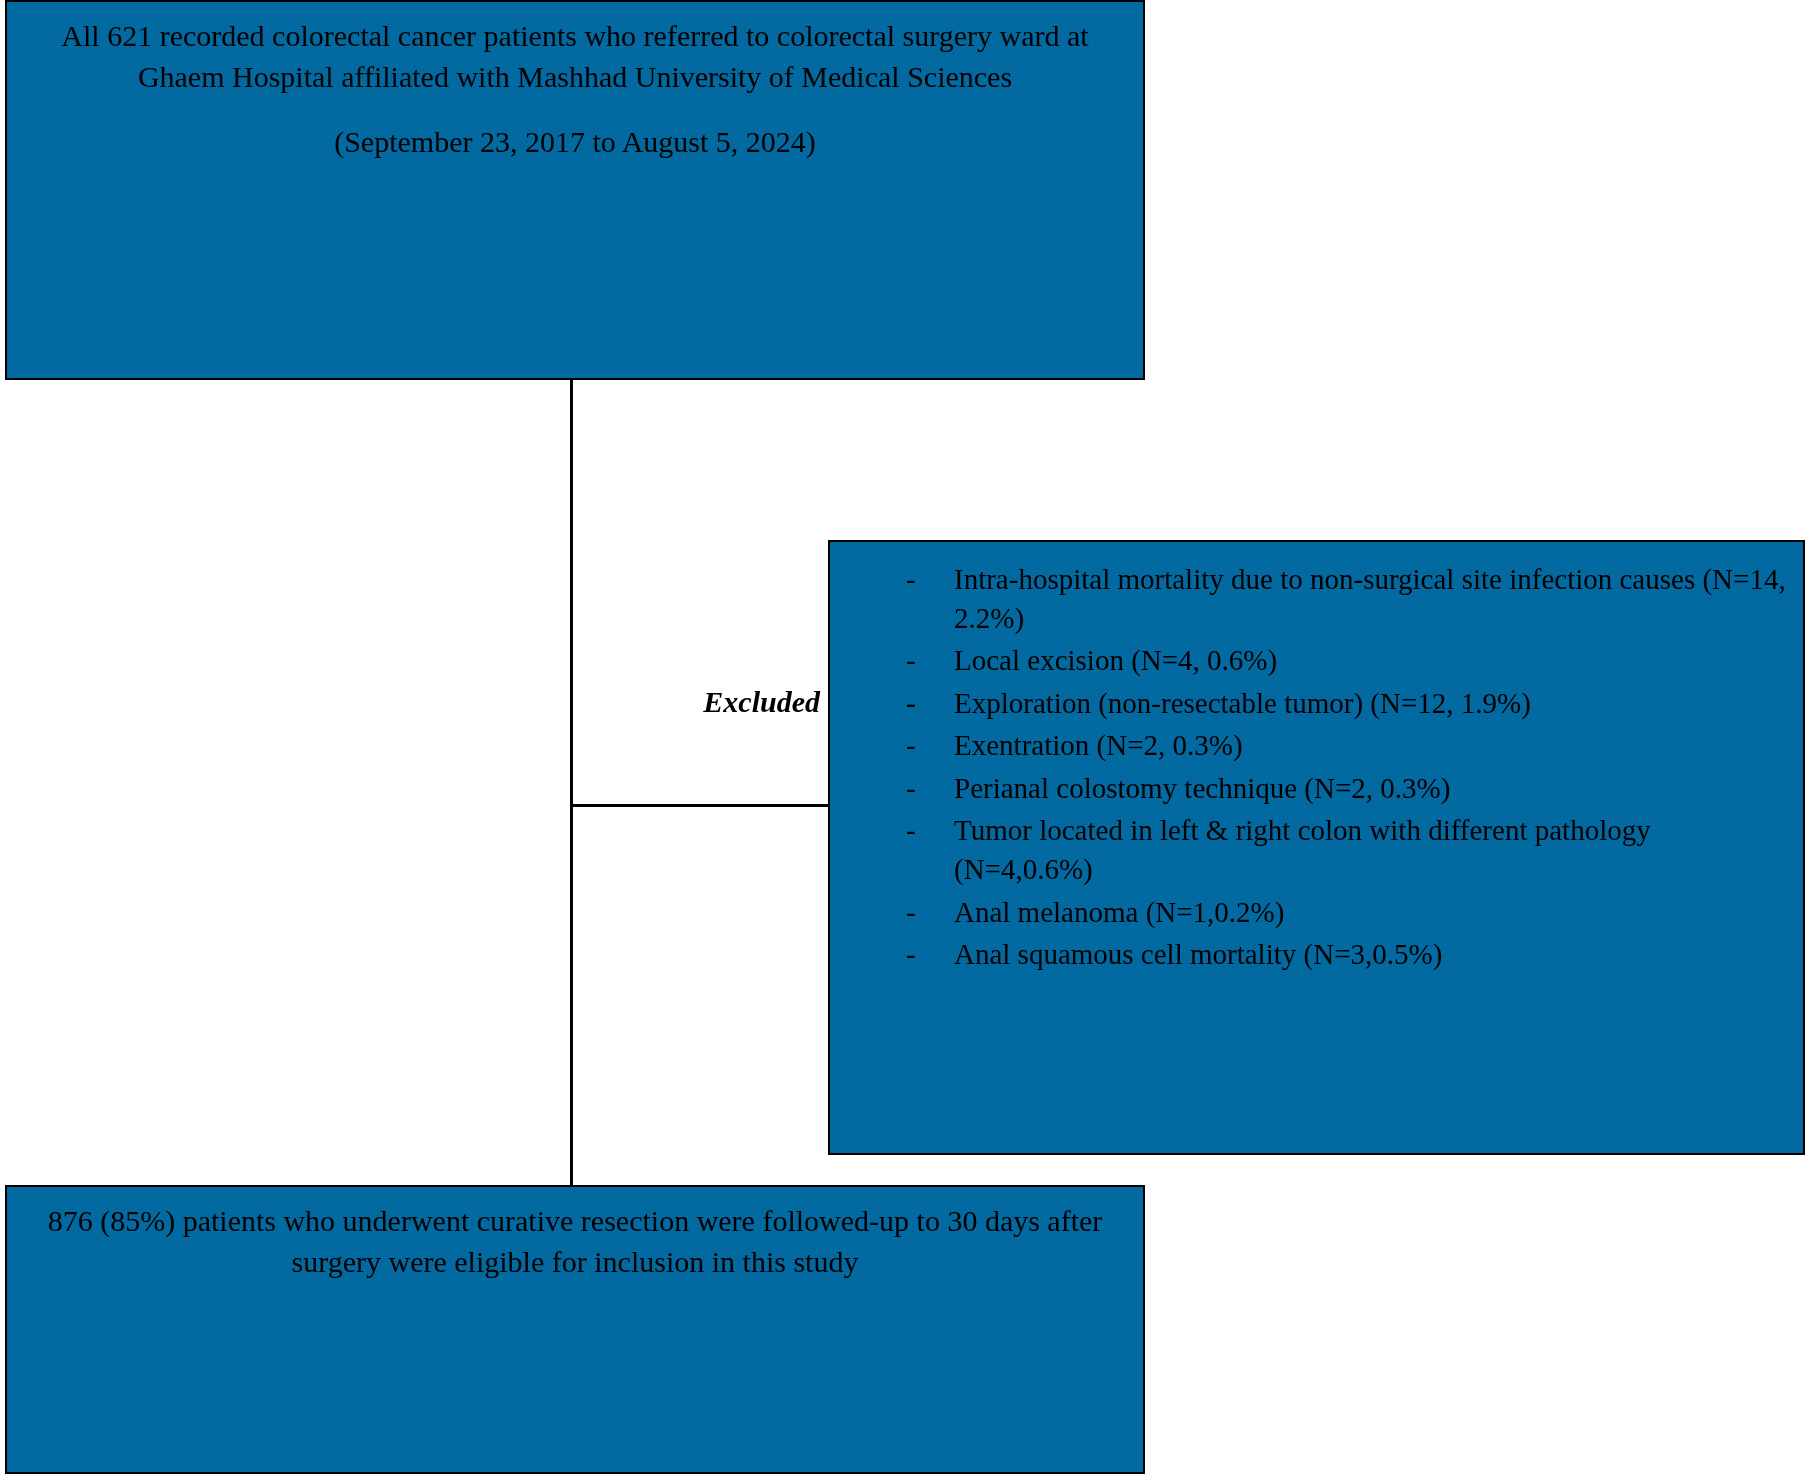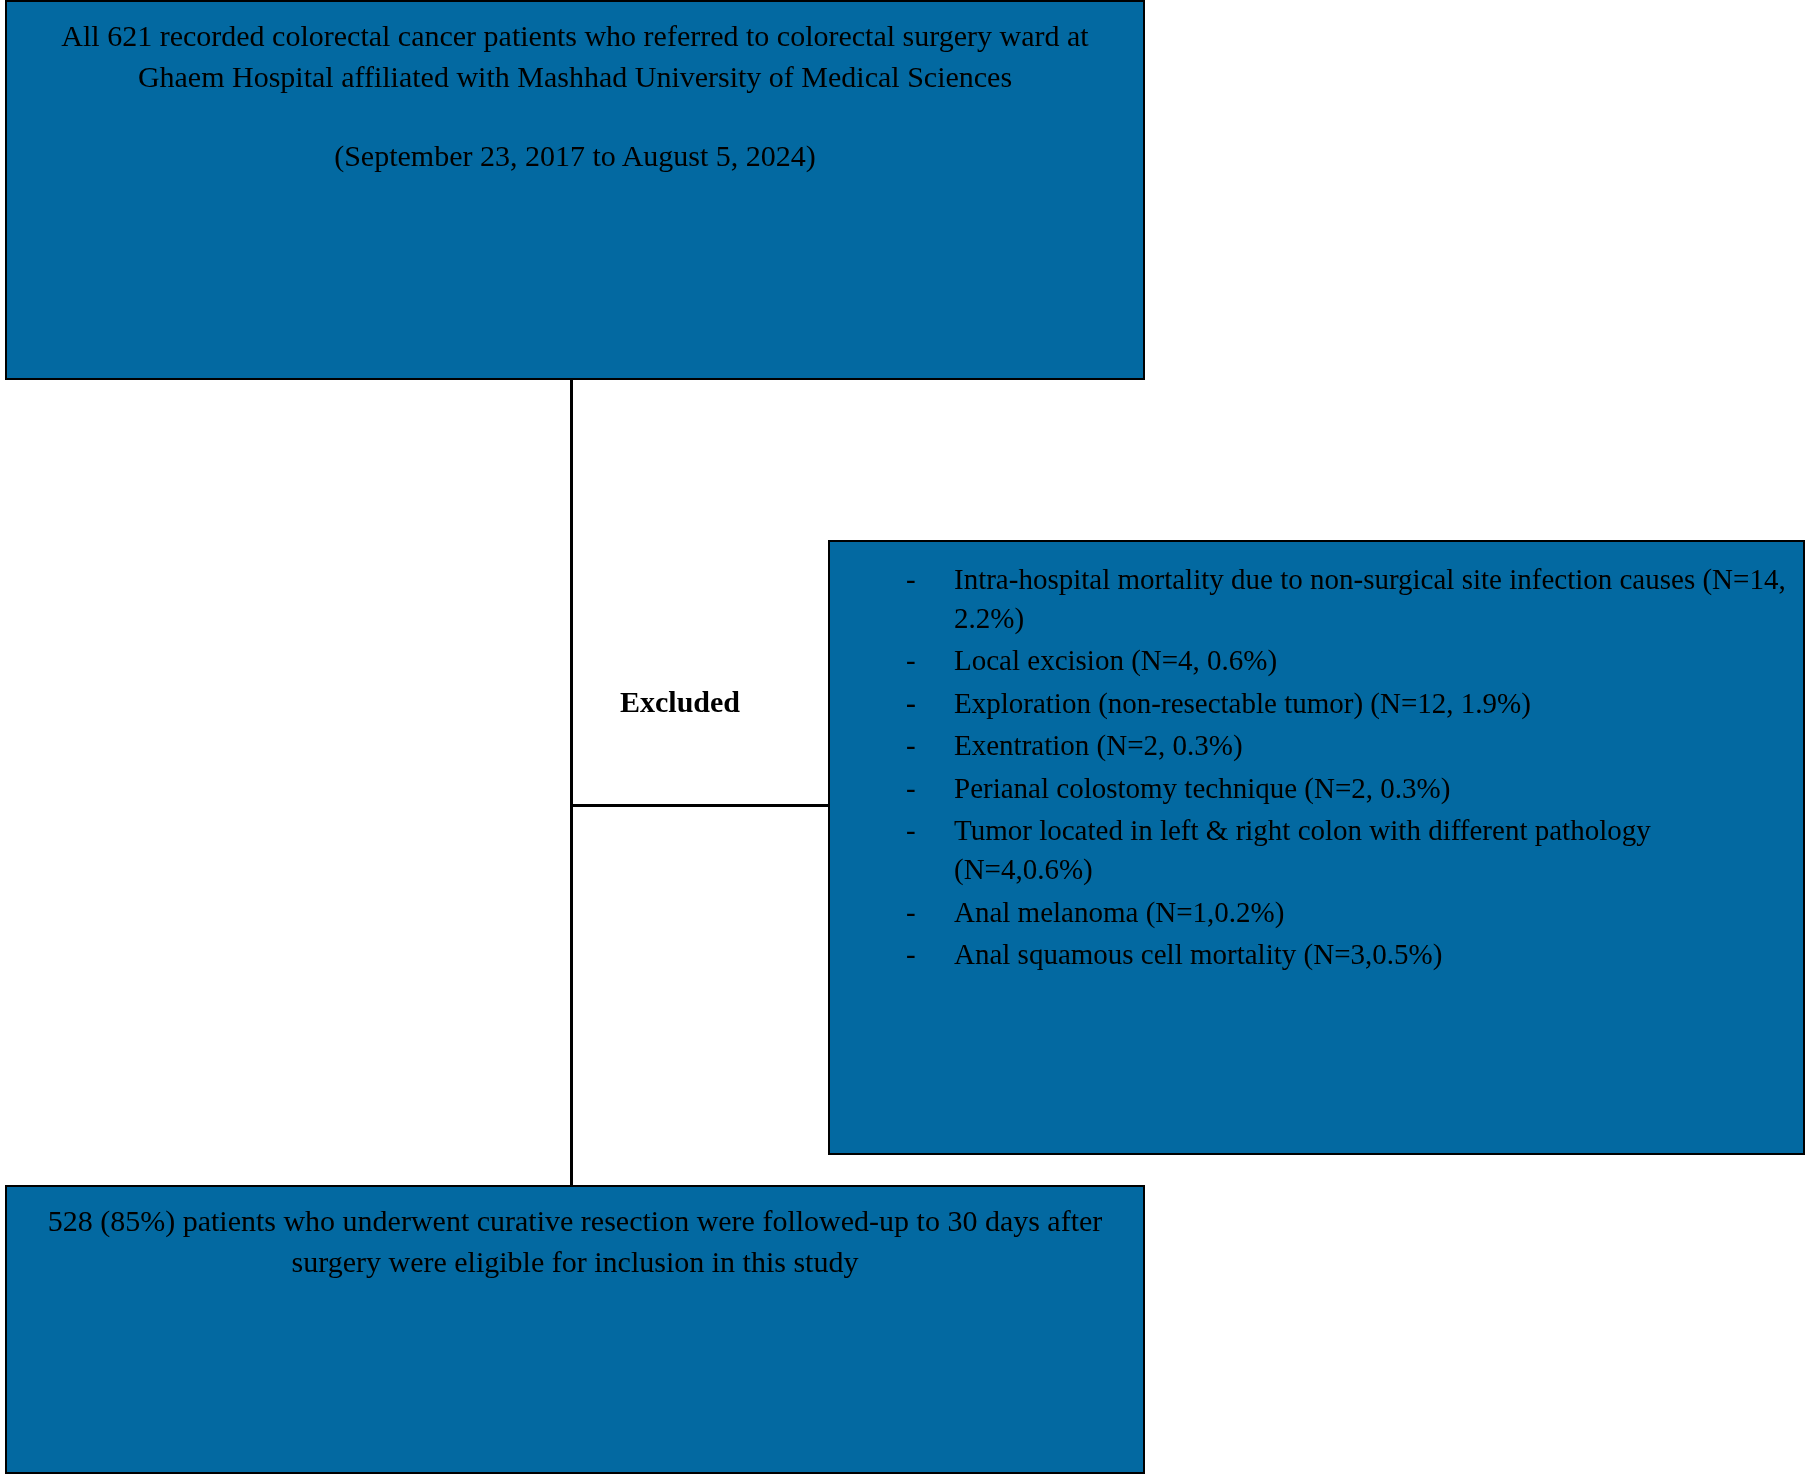--- a/index.html
+++ b/index.html
@@ -36,32 +36,33 @@
     width: 1140px;
     height: 380px;
     padding: 14px 24px 0 24px;
   }
   #top-box .line {
     text-align: center;
     font-size: 30px;
     line-height: 1.36;
   }
   #top-box .para2 {
-    margin-top: 38px;
+    margin-top: 24px;
   }
 
   
   #excluded-label {
     position: absolute;
     left: 620px;
     top: 685px;
     width: 200px;
     font-size: 30px;
     font-weight: bold;
-    text-align: left;
+    text-align: right;
+    font-style: italic;
   }
 
   
   #excluded-box {
     left: 828px;
     top: 540px;
     width: 977px;
     height: 615px;
     padding: 18px 10px 0 14px;
   }
@@ -136,16 +137,16 @@
       <li><span class="dash">-</span><span>Exploration (non-resectable tumor) (N=12, 1.9%)</span></li>
       <li><span class="dash">-</span><span>Exentration (N=2, 0.3%)</span></li>
       <li><span class="dash">-</span><span>Perianal colostomy technique (N=2, 0.3%)</span></li>
       <li><span class="dash">-</span><span>Tumor located in left &amp; right colon with different pathology (N=4,0.6%)</span></li>
       <li><span class="dash">-</span><span>Anal melanoma (N=1,0.2%)</span></li>
       <li><span class="dash">-</span><span>Anal squamous cell mortality (N=3,0.5%)</span></li>
     </ul>
   </div>
 
   <div class="box" id="bottom-box">
-    <div class="line">528 (85%) patients who underwent curative resection were followed-up to 30 days after surgery were eligible for inclusion in this study</div>
+    <div class="line">876 (85%) patients who underwent curative resection were followed-up to 30 days after surgery were eligible for inclusion in this study</div>
   </div>
 
 </div>
 
 </body></html>

